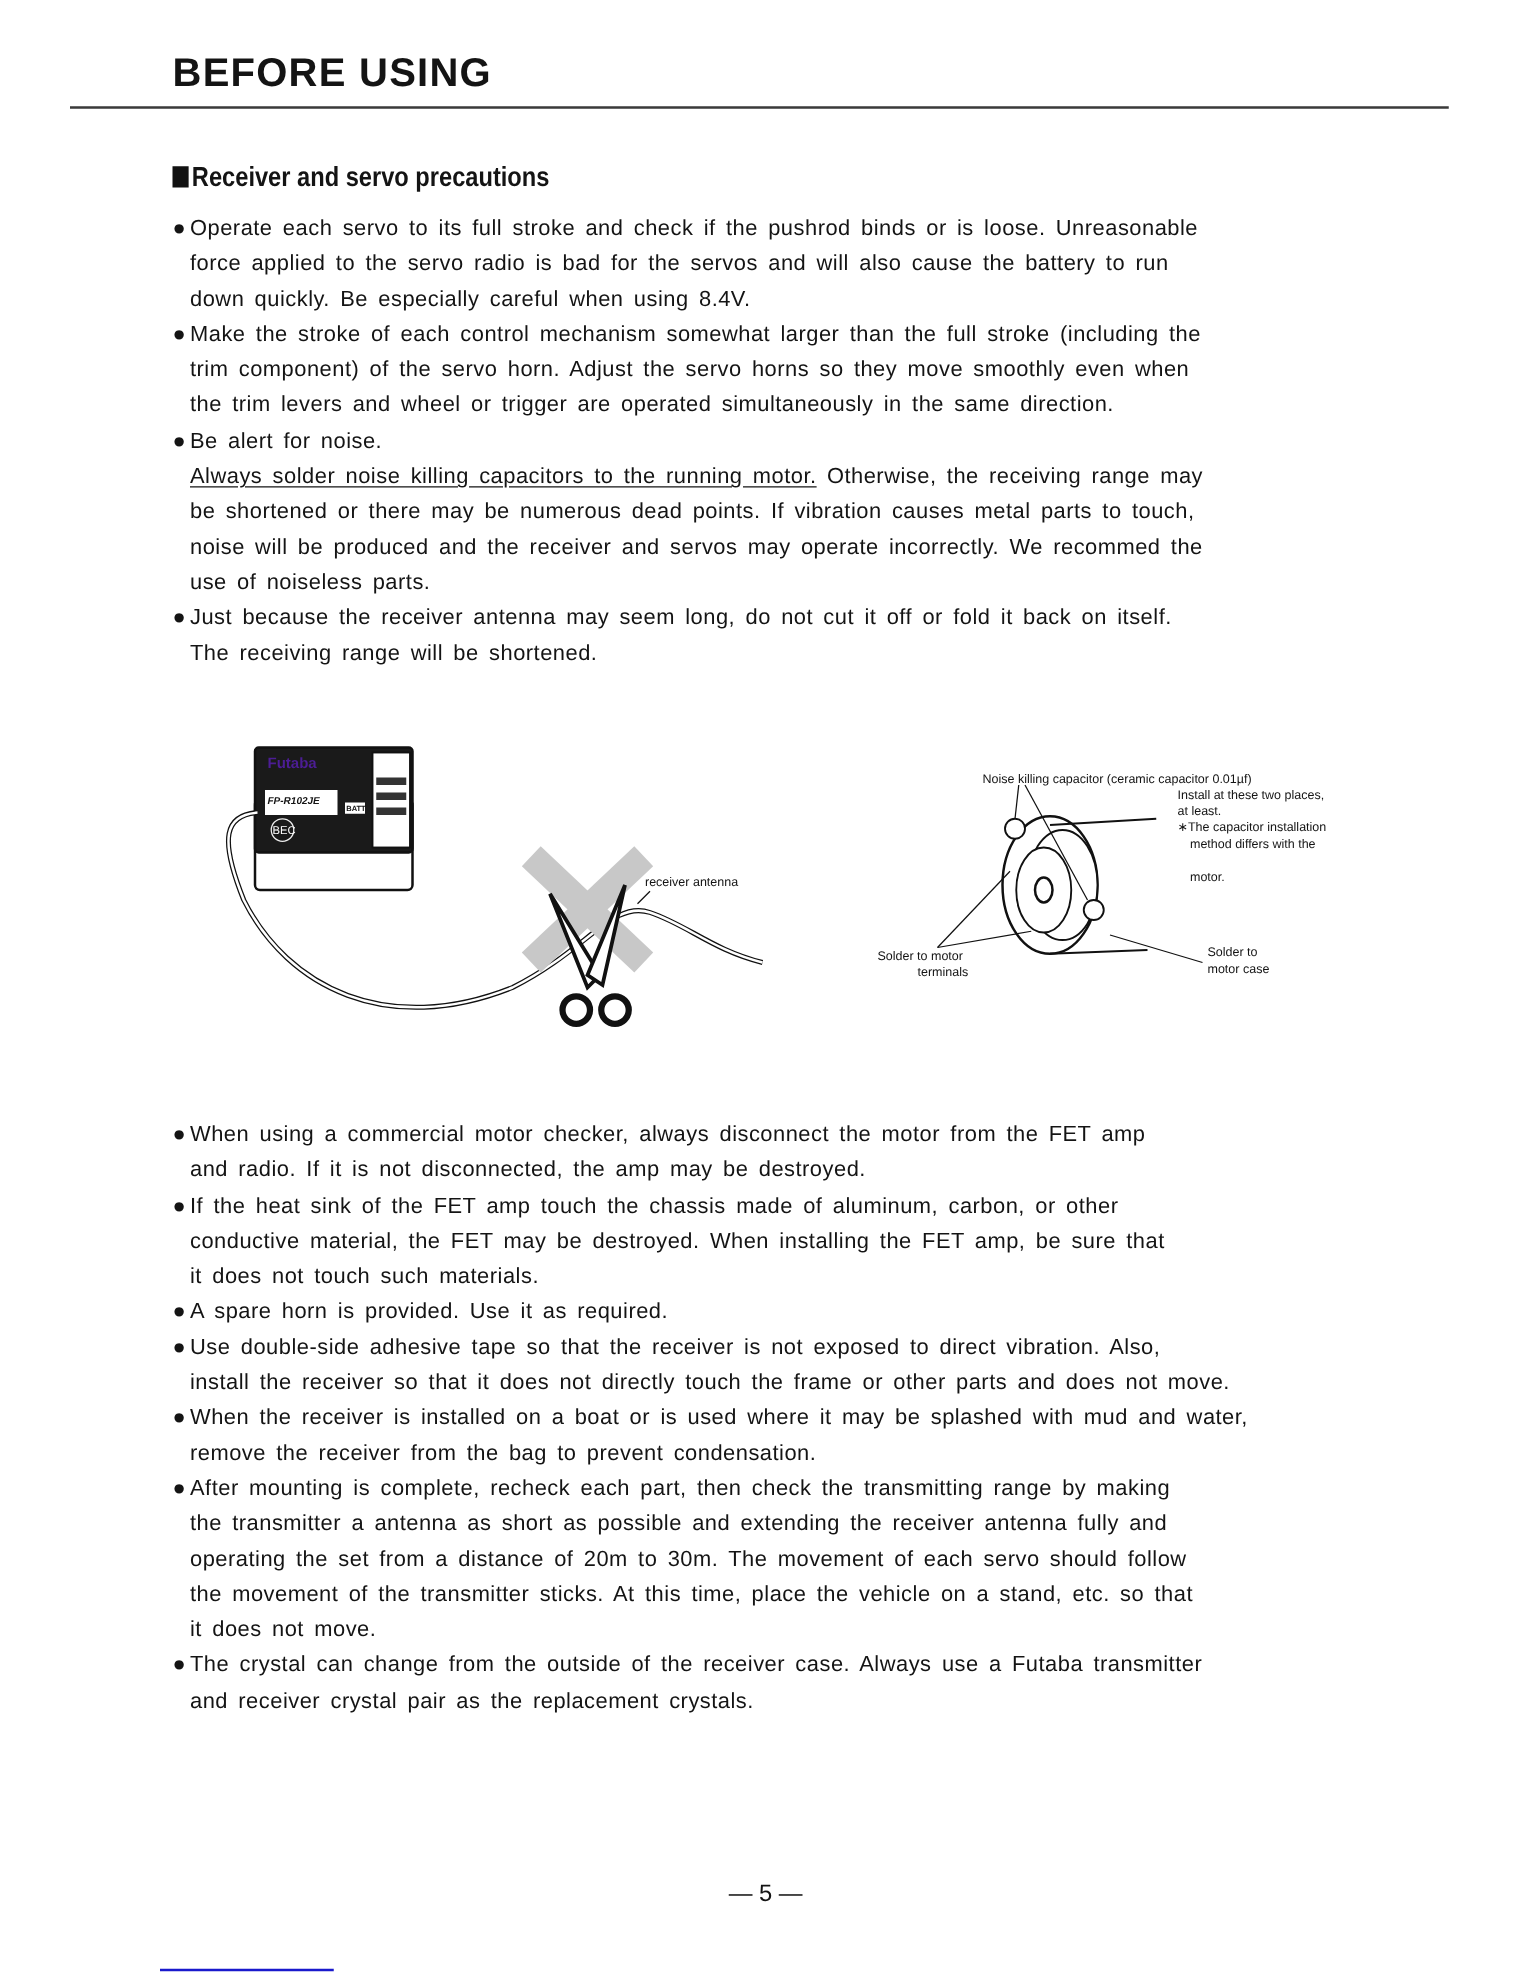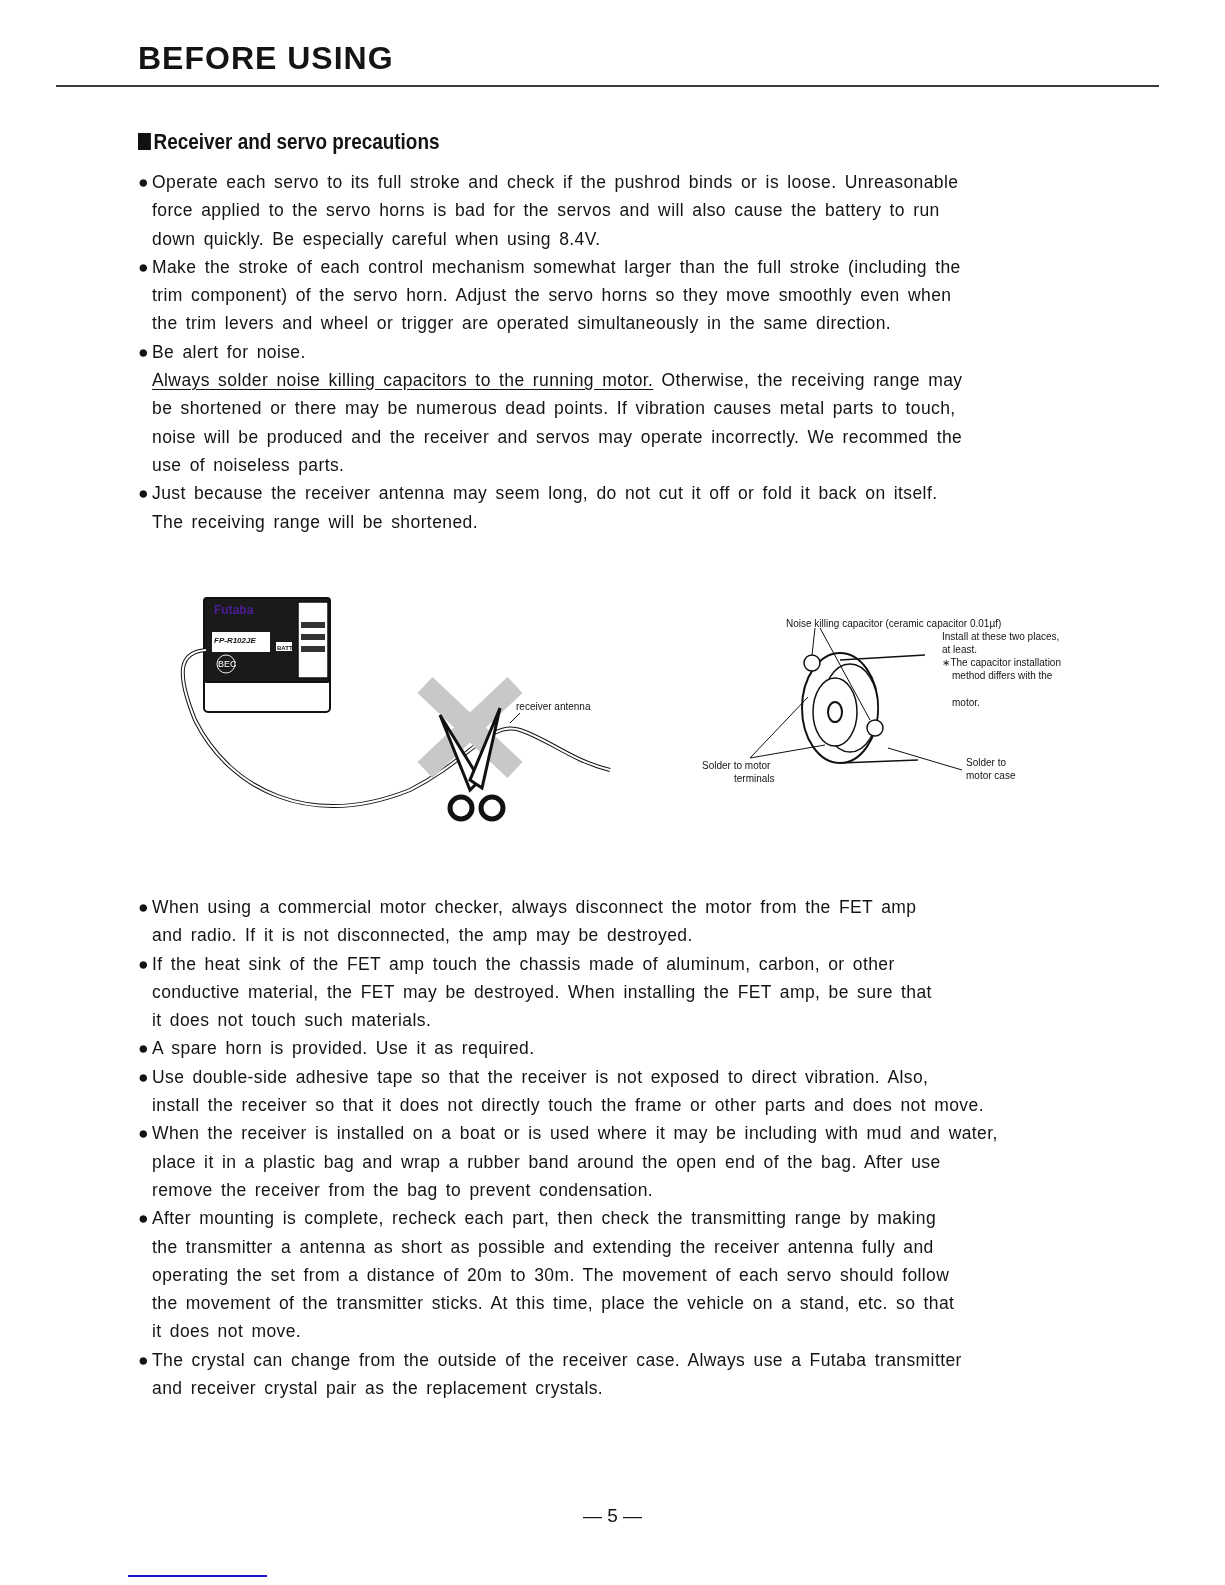--- a/index.html
+++ b/index.html
@@ -22,21 +22,21 @@
 
 <div class="page-title">BEFORE USING</div>
 <div class="title-rule"></div>
 
 <div class="section-heading"><span class="sq"></span><span>Receiver and servo precautions</span></div>
 
 <div class="para" style="top:168px; width:960px;">
   <div class="bullet-item">
     <span class="bullet">●</span>
     <div>Operate each servo to its full stroke and check if the pushrod binds or is loose.  Unreasonable</div>
-    <div>force applied to the servo horns is bad for the servos and will also cause the battery to run</div>
+    <div>force applied to the servo radio is bad for the servos and will also cause the battery to run</div>
     <div>down quickly.  Be especially careful when using 8.4V.</div>
   </div>
   <div class="bullet-item">
     <span class="bullet">●</span>
     <div>Make the stroke of each control mechanism somewhat larger than the full stroke (including the</div>
     <div>trim component) of the servo horn.  Adjust the servo horns so they move smoothly even when</div>
     <div>the trim levers and wheel or trigger are operated simultaneously in the same direction.</div>
   </div>
   <div class="bullet-item">
     <span class="bullet">●</span>
@@ -129,22 +129,21 @@
     <span class="bullet">●</span>
     <div>A spare horn is provided.  Use it as required.</div>
   </div>
   <div class="bullet-item">
     <span class="bullet">●</span>
     <div>Use double-side adhesive tape so that the receiver is not exposed to direct vibration.  Also,</div>
     <div>install the receiver so that it does not directly touch the frame or other parts and does not move.</div>
   </div>
   <div class="bullet-item">
     <span class="bullet">●</span>
-    <div>When the receiver is installed on a boat or is used where it may be including with mud and water,</div>
-    <div>place it in a plastic bag and wrap a rubber band around the open end of the bag.  After use</div>
+    <div>When the receiver is installed on a boat or is used where it may be splashed with mud and water,</div>
     <div>remove the receiver from the bag to prevent condensation.</div>
   </div>
   <div class="bullet-item">
     <span class="bullet">●</span>
     <div>After mounting is complete, recheck each part, then check the transmitting range by making</div>
     <div>the transmitter a antenna as short as possible and extending the receiver antenna fully and</div>
     <div>operating the set from a distance of 20m to 30m.  The movement of each servo should follow</div>
     <div>the movement of the transmitter sticks.  At this time, place the vehicle on a stand, etc. so that</div>
     <div>it does not move.</div>
   </div>

